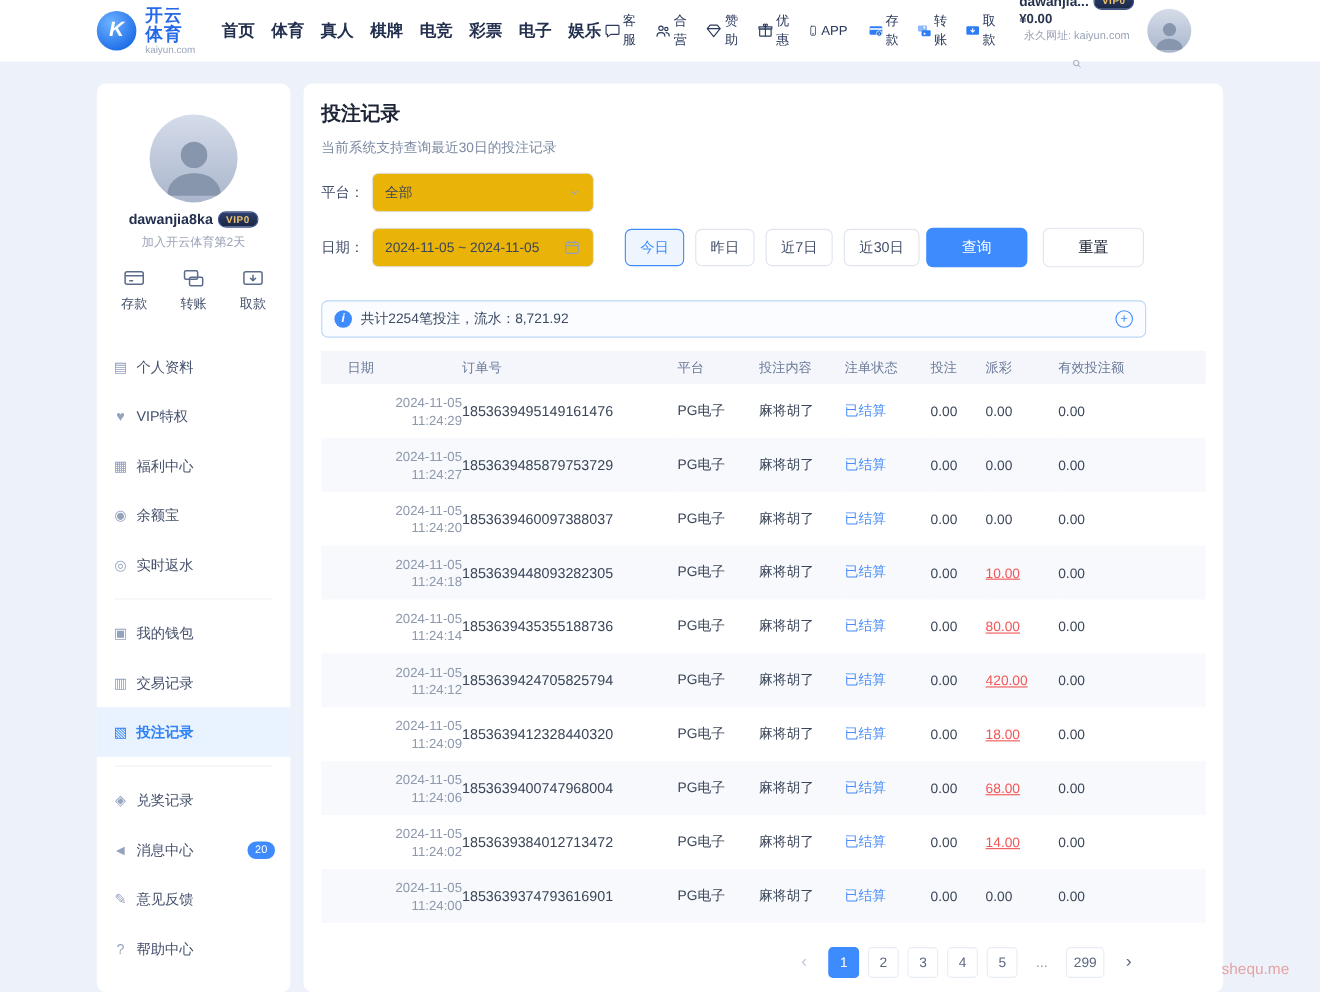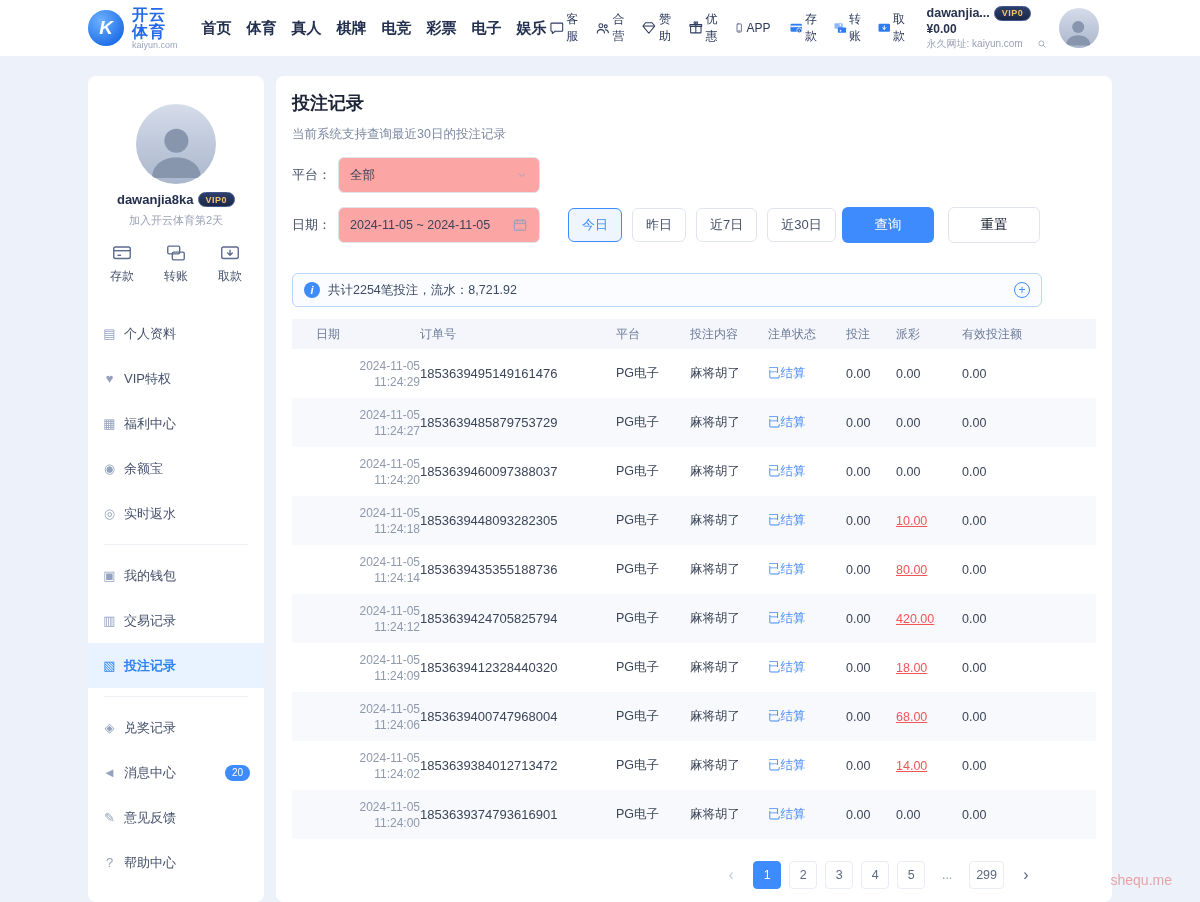--- a/index.html
+++ b/index.html
@@ -24,21 +24,21 @@
   .nav-item{cursor:pointer;padding:4px 2px;}
   .nav-features{display:flex;gap:10px;margin-left:auto;}
   .feature{display:flex;flex-direction:row;align-items:center;gap:2px;
     font-size:12px;color:#2b3a5c;min-width:30px;cursor:pointer;}
   .feature svg{width:20px;height:20px;color:#2b3a5c;}
   .nav-wallet{display:flex;gap:10px;margin-left:18px;}
   .nav-wallet .feature svg{color:#2f7df5;}
   .nav-user{margin-left:16px;display:flex;flex-direction:column;gap:1px;cursor:pointer;}
   .u1{display:flex;align-items:center;gap:4px;font-size:12.5px;font-weight:700;color:#27324e;}
   .u2{font-size:12px;font-weight:700;color:#27324e;}
-  .u3{font-size:10px;color:#98a2b5;display:flex;align-items:center;gap:14px;white-space:nowrap;}
+  .u3{font-size:10px;color:#98a2b5;display:flex;align-items:center;gap:14px;white-space:nowrap;flex-direction:column;}
   .u3 svg{width:10px;height:10px;color:#98a2b5;}
   .vip-badge{display:inline-flex;align-items:center;height:15px;padding:0 7px;border-radius:8px;
     background:linear-gradient(180deg,#2d3f6d,#1b2745);border:1px solid #41568c;
     color:#f0c36a;font-size:9px;font-weight:700;letter-spacing:.5px;}
   .avatar{border-radius:50%;overflow:hidden;background:linear-gradient(180deg,#d5dcea,#aab6cc);
     display:flex;align-items:flex-end;justify-content:center;flex:none;cursor:pointer;}
   .avatar svg{width:86%;height:86%;}
   .nav-avatar{width:40px;height:40px;margin-left:12px;}
   
   .sidebar{position:absolute;left:88px;top:76px;width:176px;height:826px;background:#fff;
@@ -63,21 +63,21 @@
   .menu-divider{height:1px;background:#eef1f6;margin:8px 16px;}
   
   .main{position:absolute;left:276px;top:76px;width:836px;height:826px;background:#fff;
     border-radius:8px;padding:16px;}
   .page-title{font-size:18px;font-weight:700;color:#1c2436;line-height:22px;}
   .page-subtitle{font-size:12.5px;color:#7c89a3;margin-top:12px;}
   .filter-row{display:flex;align-items:center;margin-top:14px;}
   .filter-label{font-size:13px;color:#44506b;width:46px;flex:none;}
   .select-box,.date-box{width:202px;height:36px;border:1px solid #dfe4ee;border-radius:6px;
     display:flex;align-items:center;padding:0 11px;font-size:12.5px;color:#3a4558;
-    background:#fca5a5;cursor:pointer;}
+    background:#eab308;cursor:pointer;}
   .select-box svg,.date-box svg{margin-left:auto;flex:none;}
   .chev{width:12px;height:12px;color:#9aa6bd;}
   .cal{width:16px;height:16px;color:#8fa0bd;}
   .quick-dates{display:flex;gap:10px;margin-left:28px;}
   .qd{height:34px;padding:0 13px;border:1px solid #dfe4ee;border-radius:6px;background:#fff;
     font-size:13px;color:#44506b;display:flex;align-items:center;cursor:pointer;white-space:nowrap;}
   .qd.active{border-color:#3d8bfd;color:#3d8bfd;background:#eef5ff;}
   .filter-actions{margin-left:auto;margin-right:56px;display:flex;gap:14px;}
   .btn{width:92px;height:36px;border-radius:6px;font-size:13.5px;cursor:pointer;
     display:flex;align-items:center;justify-content:center;font-family:inherit;}

